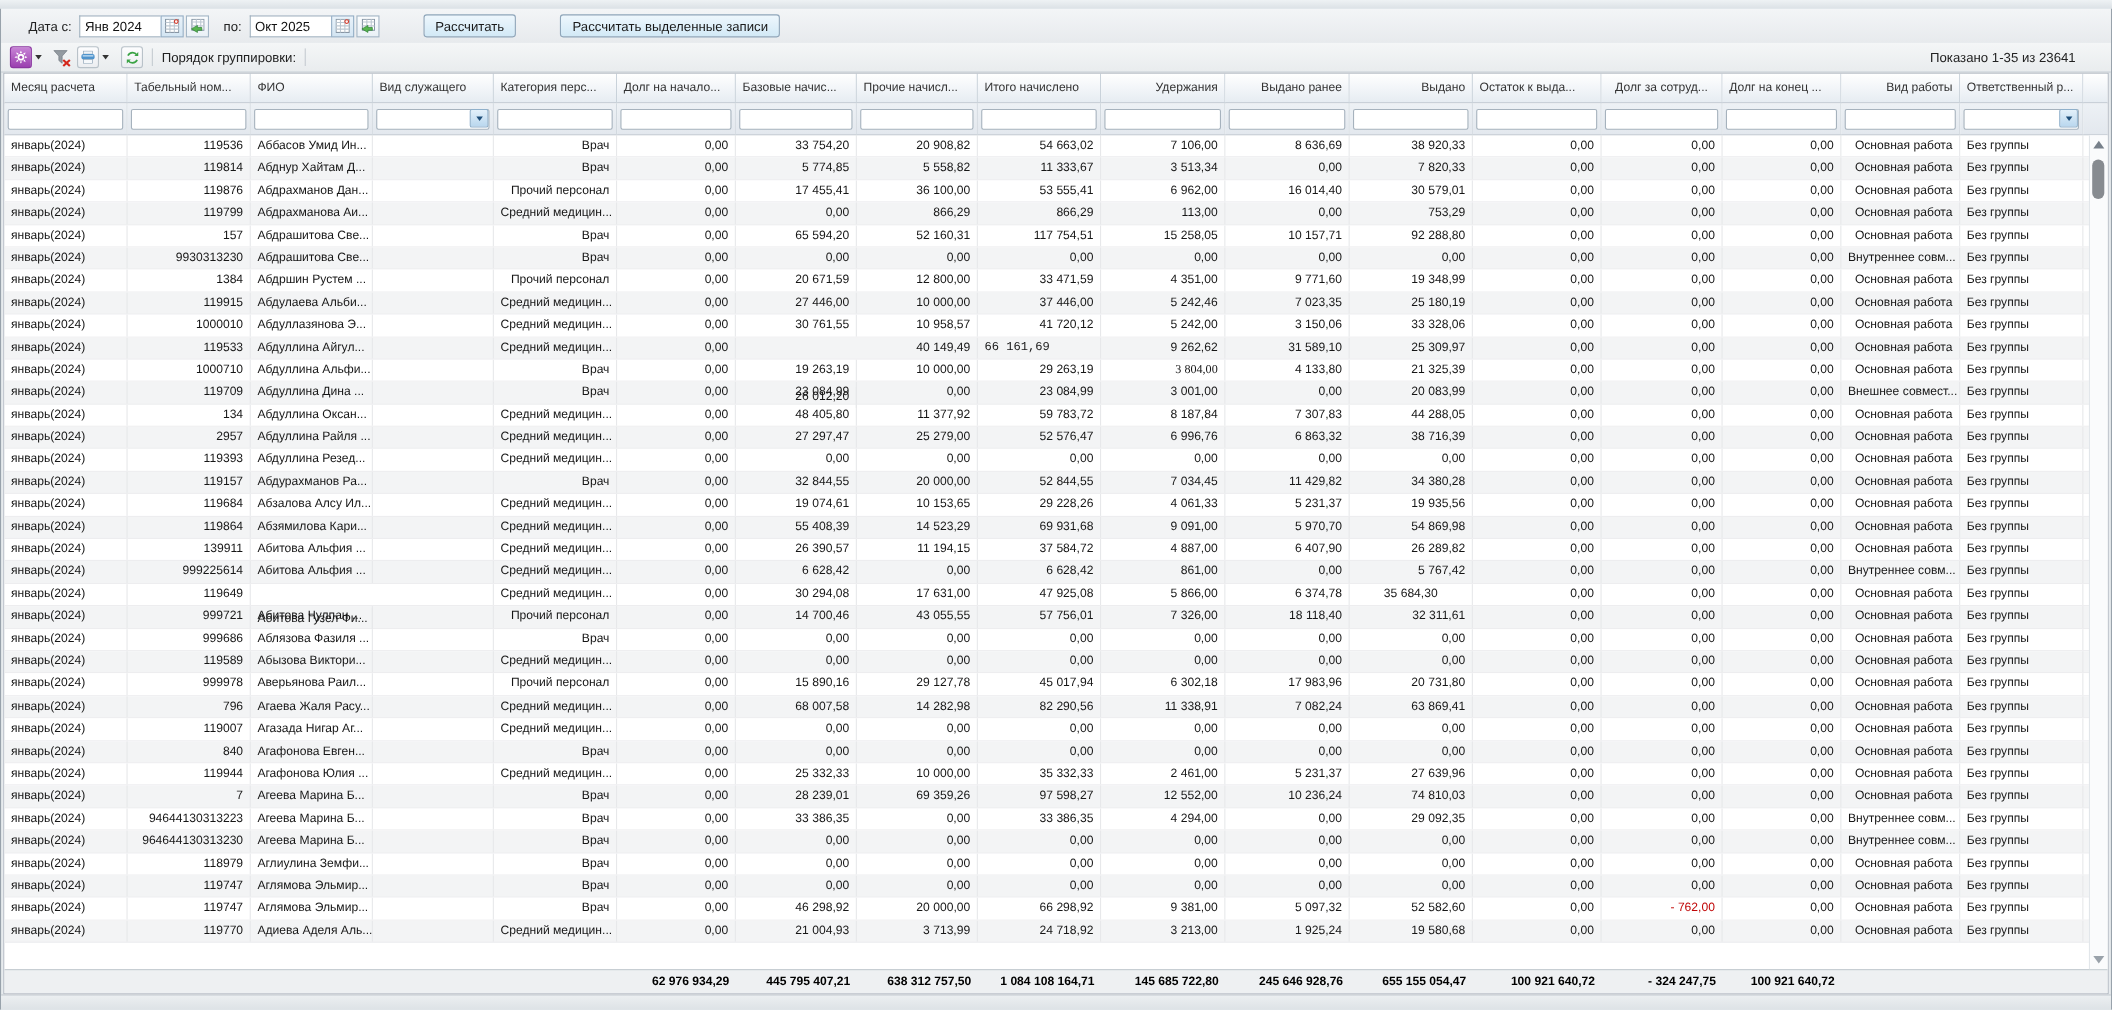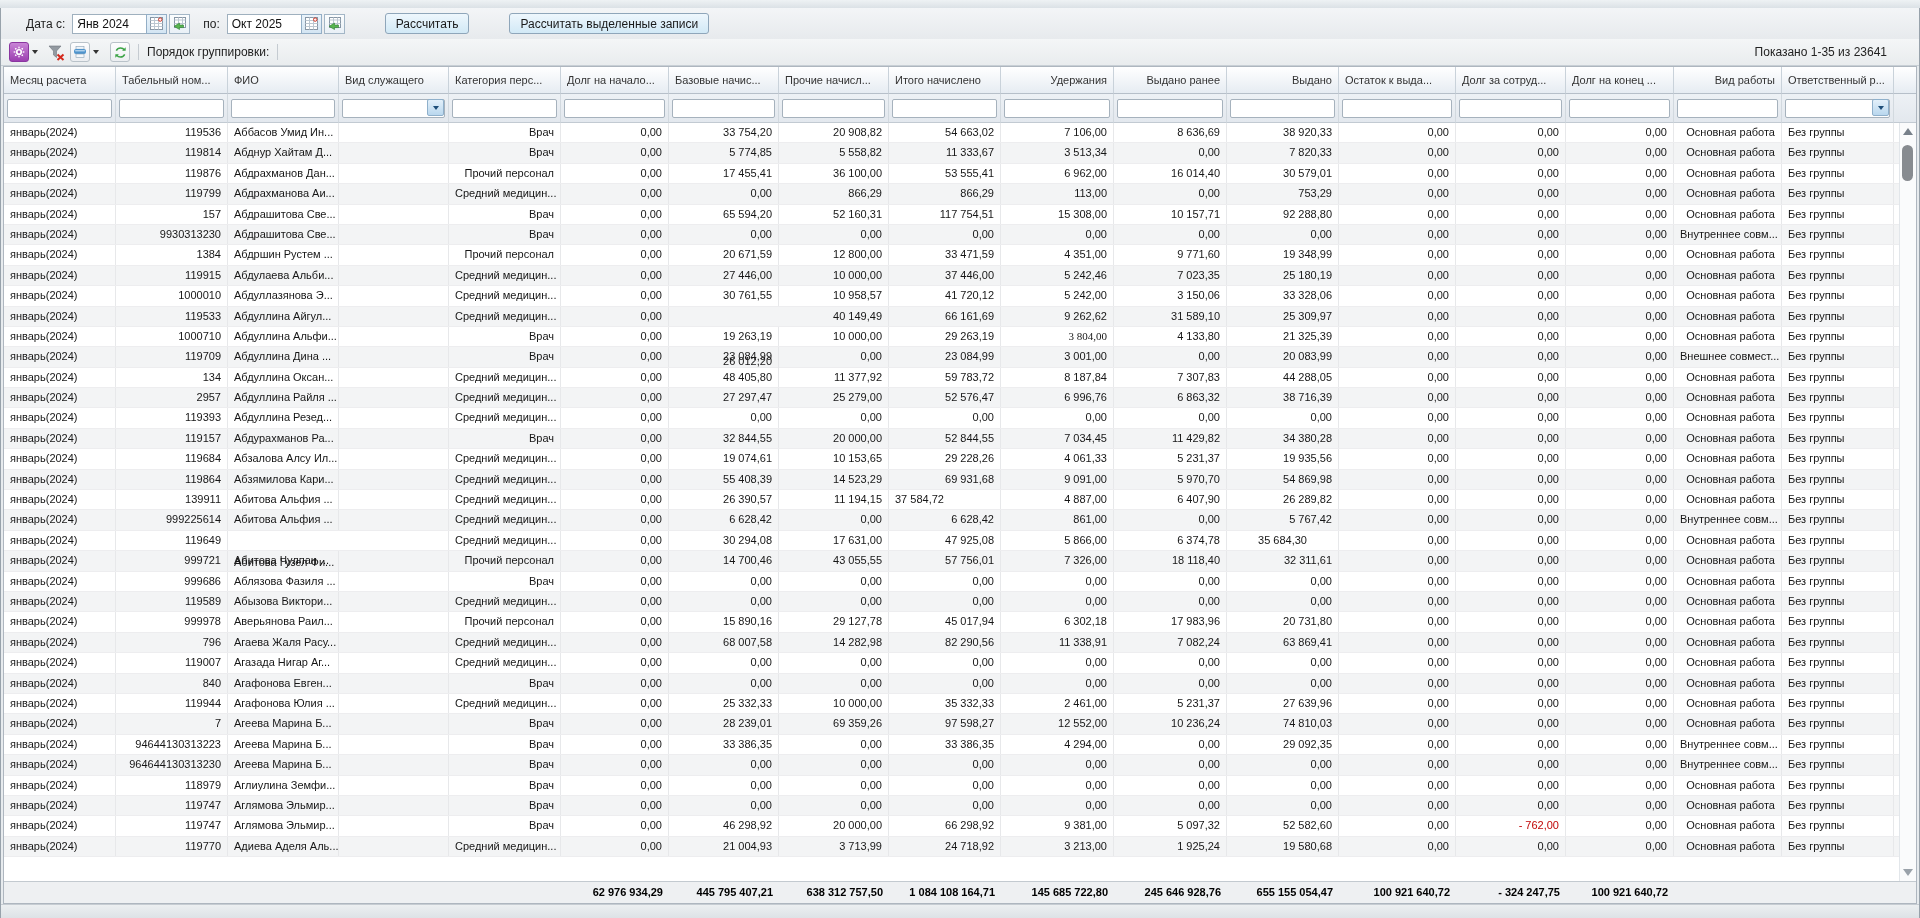--- a/index.html
+++ b/index.html
@@ -159,21 +159,21 @@
         <div class="hcell" style="width: 110px; text-align: left;">Вид служащего</div>
         <div class="hcell" style="width: 112px; text-align: left;">Категория перс...</div>
         <div class="hcell" style="width: 108px; text-align: left;">Долг на начало...</div>
         <div class="hcell" style="width: 110px; text-align: left;">Базовые начис...</div>
         <div class="hcell" style="width: 110px; text-align: left;">Прочие начисл...</div>
         <div class="hcell" style="width: 112px; text-align: left;">Итого начислено</div>
         <div class="hcell" style="width: 113px; text-align: right;">Удержания</div>
         <div class="hcell" style="width: 113px; text-align: right;">Выдано ранее</div>
         <div class="hcell" style="width: 112px; text-align: right;">Выдано</div>
         <div class="hcell" style="width: 117px; text-align: left;">Остаток к выда...</div>
-        <div class="hcell" style="width: 110px; text-align: left;">Долг за сотруд...</div>
+        <div class="hcell" style="width: 110px; text-align: center;">Долг за сотруд...</div>
         <div class="hcell" style="width: 108px; text-align: left;">Долг на конец ...</div>
         <div class="hcell" style="width: 108px; text-align: right;">Вид работы</div>
         <div class="hcell" style="width: 112px; text-align: left;">Ответственный р...</div>
         <div class="hcell fill" style="text-align: left;"></div>
       </div>
     <div class="grid-filter-row">
         <div class="fcell" style="width: 112px; text-align: left;"><input class="filterinput" style=""></div>
         <div class="fcell" style="width: 112px; text-align: left;"><input class="filterinput" style=""></div>
         <div class="fcell" style="width: 111px; text-align: left;"><input class="filterinput" style=""></div>
         <div class="fcell combo" style="width: 110px; text-align: left;"><input class="filterinput" style=""><div class="combobtn">
@@ -280,21 +280,21 @@
         <div class="row odd">
           <div class="cell" style="width: 112px; text-align: left;">январь(2024)</div>
           <div class="cell" style="width: 112px; text-align: right;">157</div>
           <div class="cell" style="width: 111px; text-align: left;">Абдрашитова Све...</div>
           <div class="cell" style="width: 110px; text-align: right;"></div>
           <div class="cell" style="width: 112px; text-align: right;">Врач</div>
           <div class="cell" style="width: 108px; text-align: right;">0,00</div>
           <div class="cell" style="width: 110px; text-align: right;">65 594,20</div>
           <div class="cell" style="width: 110px; text-align: right;">52 160,31</div>
           <div class="cell" style="width: 112px; text-align: right;">117 754,51</div>
-          <div class="cell" style="width: 113px; text-align: right;">15 308,00</div>
+          <div class="cell" style="width: 113px; text-align: right;">15 258,05</div>
           <div class="cell" style="width: 113px; text-align: right;">10 157,71</div>
           <div class="cell" style="width: 112px; text-align: right;">92 288,80</div>
           <div class="cell" style="width: 117px; text-align: right;">0,00</div>
           <div class="cell" style="width: 110px; text-align: right;">0,00</div>
           <div class="cell" style="width: 108px; text-align: right;">0,00</div>
           <div class="cell" style="width: 108px; text-align: right;">Основная работа</div>
           <div class="cell" style="width: 112px; text-align: left;">Без группы</div>
           <div class="cell fill" style="text-align: left;"></div>
         </div>
         <div class="row even">
@@ -379,21 +379,21 @@
         </div>
         <div class="row even">
           <div class="cell" style="width: 112px; text-align: left;">январь(2024)</div>
           <div class="cell" style="width: 112px; text-align: right;">119533</div>
           <div class="cell" style="width: 111px; text-align: left;">Абдуллина Айгул...</div>
           <div class="cell" style="width: 110px; text-align: right;"></div>
           <div class="cell" style="width: 112px; text-align: right;">Средний медицин...</div>
           <div class="cell" style="width: 108px; text-align: right;">0,00</div>
           <div class="cell" style="width: 110px; text-align: right; margin-top: 45px;">26 012,20</div>
           <div class="cell" style="width: 110px; text-align: right;">40 149,49</div>
-          <div class="cell" style="width: 112px; text-align: right;">66 161,69</div>
+          <div class="cell" style="width: 112px; text-align: left; font-family: Liberation Mono, monospace;">66 161,69</div>
           <div class="cell" style="width: 113px; text-align: right;">9 262,62</div>
           <div class="cell" style="width: 113px; text-align: right;">31 589,10</div>
           <div class="cell" style="width: 112px; text-align: right;">25 309,97</div>
           <div class="cell" style="width: 117px; text-align: right;">0,00</div>
           <div class="cell" style="width: 110px; text-align: right;">0,00</div>
           <div class="cell" style="width: 108px; text-align: right;">0,00</div>
           <div class="cell" style="width: 108px; text-align: right;">Основная работа</div>
           <div class="cell" style="width: 112px; text-align: left;">Без группы</div>
           <div class="cell fill" style="text-align: left;"></div>
         </div>
@@ -559,21 +559,21 @@
         </div>
         <div class="row odd">
           <div class="cell" style="width: 112px; text-align: left;">январь(2024)</div>
           <div class="cell" style="width: 112px; text-align: right;">139911</div>
           <div class="cell" style="width: 111px; text-align: left;">Абитова Альфия ...</div>
           <div class="cell" style="width: 110px; text-align: right;"></div>
           <div class="cell" style="width: 112px; text-align: right;">Средний медицин...</div>
           <div class="cell" style="width: 108px; text-align: right;">0,00</div>
           <div class="cell" style="width: 110px; text-align: right;">26 390,57</div>
           <div class="cell" style="width: 110px; text-align: right;">11 194,15</div>
-          <div class="cell" style="width: 112px; text-align: left;">37 584,72</div>
+          <div class="cell" style="width: 112px; text-align: right;">37 584,72</div>
           <div class="cell" style="width: 113px; text-align: right;">4 887,00</div>
           <div class="cell" style="width: 113px; text-align: right;">6 407,90</div>
           <div class="cell" style="width: 112px; text-align: right;">26 289,82</div>
           <div class="cell" style="width: 117px; text-align: right;">0,00</div>
           <div class="cell" style="width: 110px; text-align: right;">0,00</div>
           <div class="cell" style="width: 108px; text-align: right;">0,00</div>
           <div class="cell" style="width: 108px; text-align: right;">Основная работа</div>
           <div class="cell" style="width: 112px; text-align: left;">Без группы</div>
           <div class="cell fill" style="text-align: left;"></div>
         </div>

